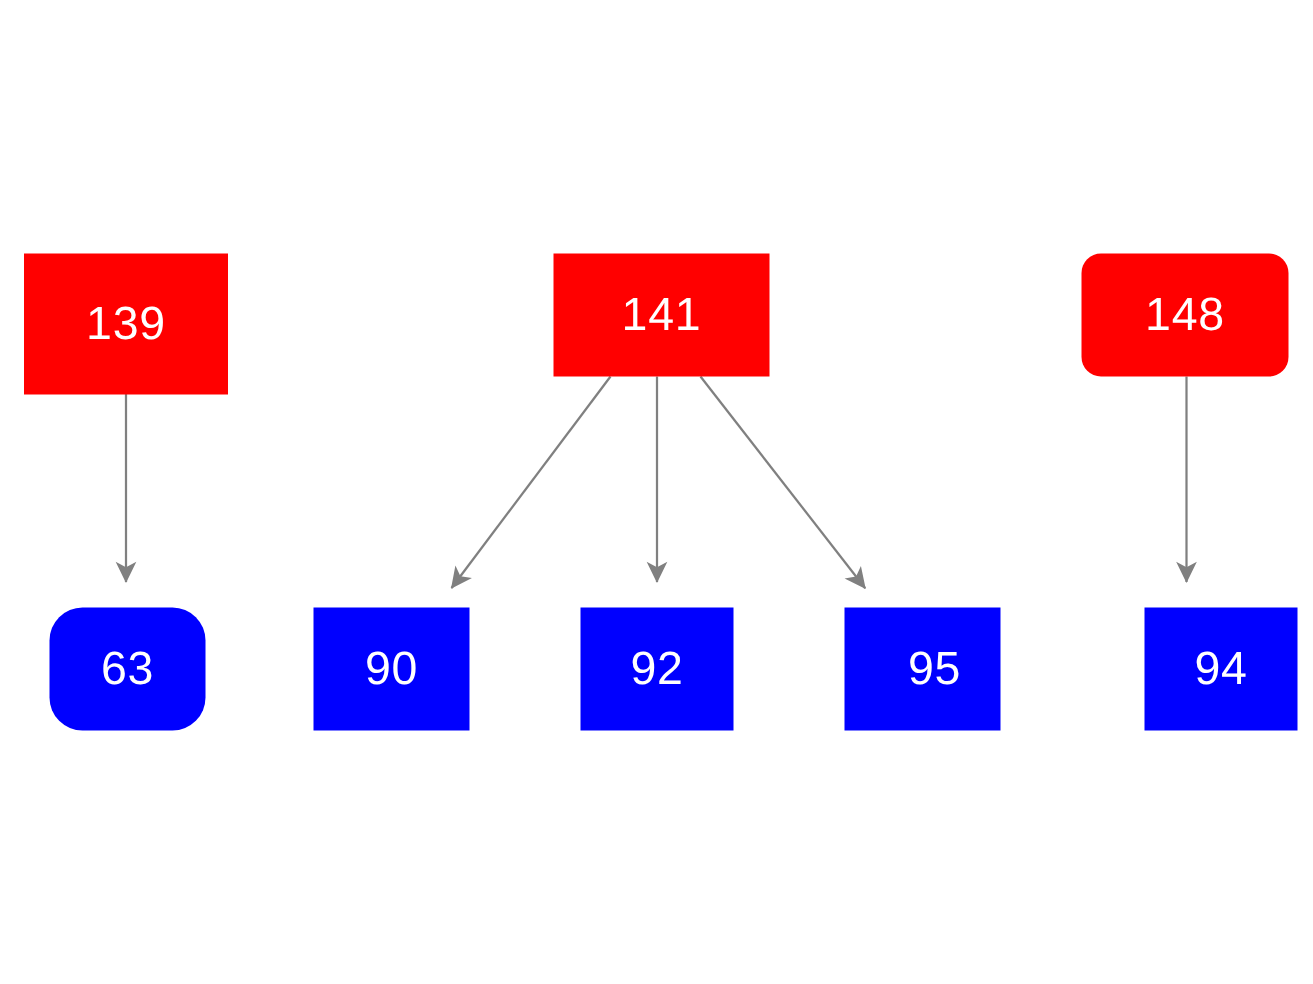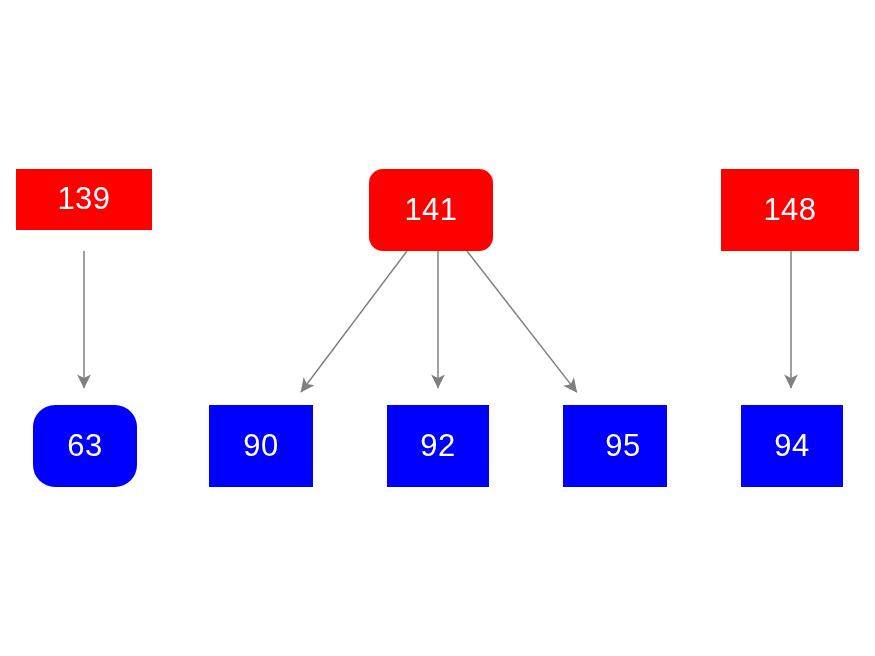--- a/index.html
+++ b/index.html
@@ -59,39 +59,39 @@
     <g id="edges">
         <line x1="84" y1="251" x2="84" y2="388" stroke="#808080" stroke-width="1.5" marker-end="url(#arrowhead)"></line>
         <line x1="407" y1="251" x2="301.0125342646376" y2="392.0094109348734" stroke="#808080" stroke-width="1.5" marker-end="url(#arrowhead)"></line>
         <line x1="438" y1="251" x2="438" y2="388" stroke="#808080" stroke-width="1.5" marker-end="url(#arrowhead)"></line>
         <line x1="467" y1="251" x2="576.7908907972762" y2="392.1597167393551" stroke="#808080" stroke-width="1.5" marker-end="url(#arrowhead)"></line>
         <line x1="791" y1="251" x2="791" y2="388" stroke="#808080" stroke-width="1.5" marker-end="url(#arrowhead)"></line>
       </g>
   </svg>
 
   <div id="nodes">
-      <div class="node" style="left: 16px; top: 169px; width: 136px; height: 61px; background: rgb(255, 0, 0); color: rgb(255, 255, 255);">
+      <div class="node" style="left: 16px; top: 169px; width: 136px; height: 94px; background: rgb(255, 0, 0); color: rgb(255, 255, 255);">
         <span class="node-label">139</span>
       </div>
-      <div class="node" style="left: 369px; top: 169px; width: 124px; height: 82px; background: rgb(255, 0, 0); color: rgb(255, 255, 255); border-radius: 14px;">
+      <div class="node" style="left: 369px; top: 169px; width: 144px; height: 82px; background: rgb(255, 0, 0); color: rgb(255, 255, 255);">
         <span class="node-label">141</span>
       </div>
-      <div class="node" style="left: 721px; top: 169px; width: 138px; height: 82px; background: rgb(255, 0, 0); color: rgb(255, 255, 255);">
+      <div class="node" style="left: 721px; top: 169px; width: 138px; height: 82px; background: rgb(255, 0, 0); color: rgb(255, 255, 255); border-radius: 13px;">
         <span class="node-label">148</span>
       </div>
       <div class="node" style="left: 33px; top: 405px; width: 104px; height: 82px; background: rgb(0, 0, 255); color: rgb(255, 255, 255); border-radius: 22px;">
         <span class="node-label">63</span>
       </div>
       <div class="node" style="left: 209px; top: 405px; width: 104px; height: 82px; background: rgb(0, 0, 255); color: rgb(255, 255, 255);">
         <span class="node-label">90</span>
       </div>
       <div class="node" style="left: 387px; top: 405px; width: 102px; height: 82px; background: rgb(0, 0, 255); color: rgb(255, 255, 255); text-align: right;">
         <span class="node-label">92</span>
       </div>
       <div class="node" style="left: 563px; top: 405px; width: 104px; height: 82px; background: rgb(0, 0, 255); color: rgb(255, 255, 255); padding-left: 16px;">
         <span class="node-label">95</span>
       </div>
-      <div class="node" style="left: 741px; top: 405px; width: 102px; height: 82px; background: rgb(0, 0, 255); color: rgb(255, 255, 255);">
+      <div class="node" style="left: 763px; top: 405px; width: 102px; height: 82px; background: rgb(0, 0, 255); color: rgb(255, 255, 255);">
         <span class="node-label">94</span>
       </div>
     </div>
 
 </div>
 
 </body></html>

